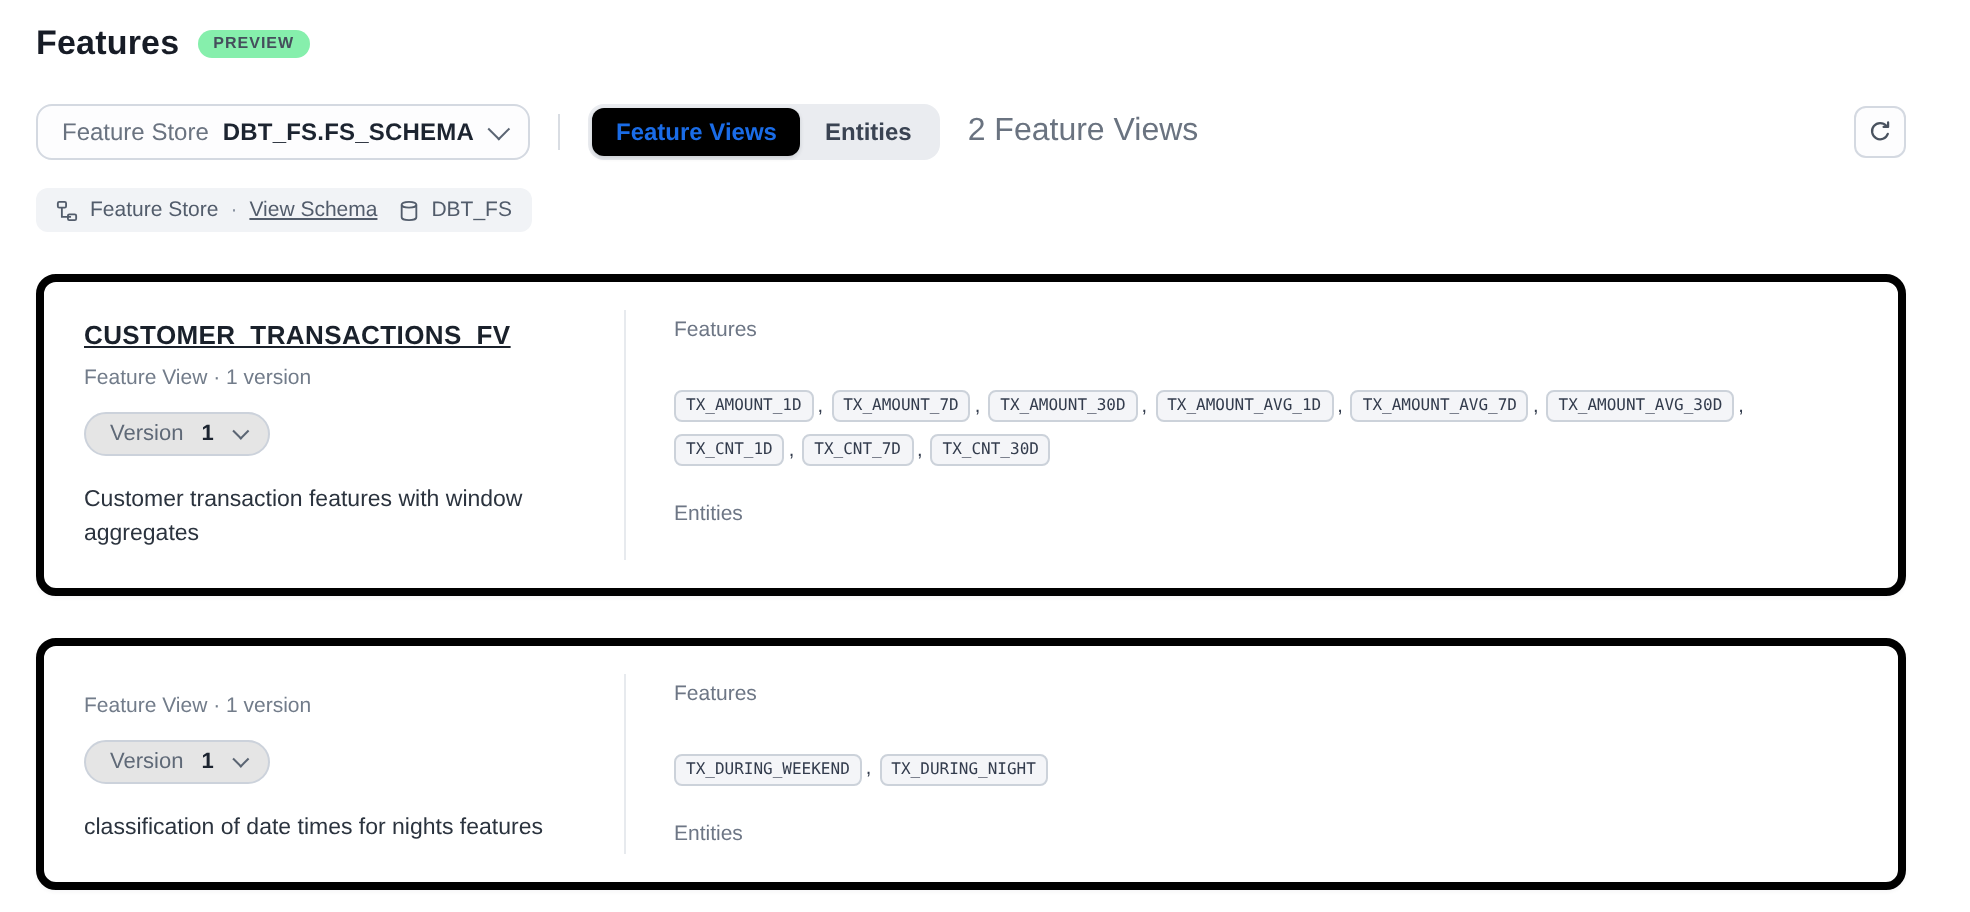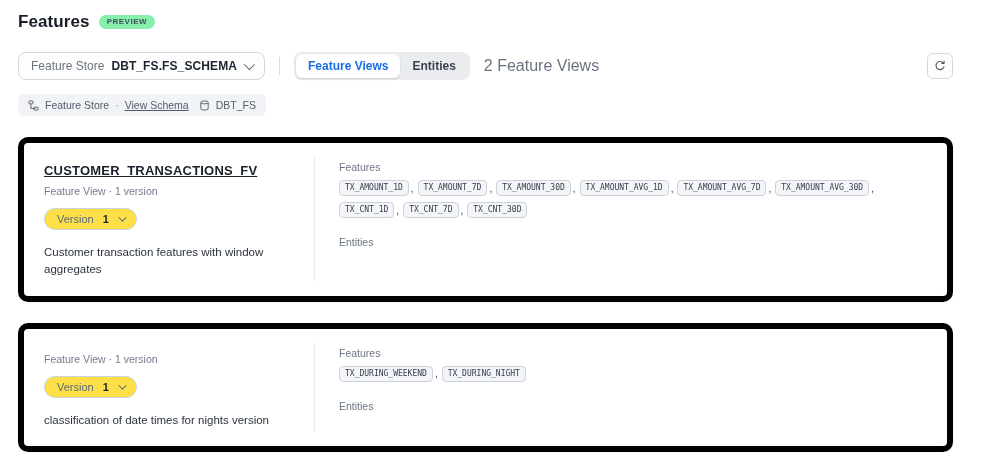--- a/index.html
+++ b/index.html
@@ -25,52 +25,52 @@
   }
   .store-select .lbl { color: #6a7380; }
   .store-select .val { font-weight: bold; color: #1c2430; letter-spacing: 0.1px; }
   .chev { width: 8px; height: 8px; border-right: 1.5px solid #5b6573; border-bottom: 1.5px solid #5b6573;
     transform: rotate(45deg) translateY(-2px); display: inline-block; }
   .vdiv { width: 1px; height: 18px; background: #d9dde3; margin: 0 14px; }
 
   .tab-group { display: inline-flex; background: #eaecf0; border-radius: 8px; padding: 2px; }
   .tab { border: none; font-family: inherit; font-size: 12px; font-weight: bold; padding: 5px 12px;
     border-radius: 6px; background: transparent; color: #3a4352; cursor: pointer; line-height: 1.2; }
-  .tab.active { background: #ffffff; color: var(--accent, #1a6ce7); box-shadow: 0 1px 2px rgba(16,24,40,0.15); text-align: center; }
+  .tab.active { background: #000000; color: var(--accent, #1a6ce7); box-shadow: 0 1px 2px rgba(16,24,40,0.15); text-align: center; }
   .count-text { margin-left: 14px; font-size: 16px; color: #6a7380; }
 
   .refresh-btn { margin-left: auto; width: 26px; height: 26px; border: 1px solid #d4d9e1; border-radius: 6px;
     background: #fdfdfe; display: flex; align-items: center; justify-content: center; cursor: pointer; }
 
   
   .breadcrumb { display: inline-flex; align-items: center; gap: 6px; margin-top: 14px;
     background: #f1f3f6; border-radius: 6px; padding: 5px 10px; font-size: 10.5px; color: #525c6b; }
   .breadcrumb .sep { color: #8a93a1; }
   .bc-link { color: #525c6b; text-decoration: underline; cursor: pointer; }
   .bc-ico { display: inline-flex; align-items: center; }
 
   
-  .card { display: flex; border: 6px solid #000000; border-radius: 10px; background: #fff;
+  .card { display: flex; border: 4px solid #000000; border-radius: 10px; background: #fff;
     box-shadow: 0 1px 2px rgba(16,24,40,0.04); margin-top: 21px; }
   .card-left { width: 290px; flex: 0 0 290px; padding: 18px 20px 18px 20px; }
   .card-vdiv { width: 1px; background: #e7eaee; margin: 14px 0; }
   .card-right { flex: 1; padding: 18px 24px; min-width: 0; }
 
   .fv-title { font-size: 13px; font-weight: bold; color: #1a212b; text-decoration: underline;
     letter-spacing: 0.2px; cursor: pointer; display: inline-block; }
   .fv-sub { margin-top: 6px; font-size: 10.5px; color: #727c8a; }
   .version-pill { display: inline-flex; align-items: center; gap: 9px; margin-top: 11px; cursor: pointer;
-    border: 1px solid #ccd2db; border-radius: 14px; padding: 4px 12px; font-size: 11px; background: #fde047; }
+    border: 1px solid #ccd2db; border-radius: 14px; padding: 4px 12px; font-size: 11px; background: #e5e5e5; }
   .version-pill .vlbl { color: #5f6977; }
   .version-pill .vval { font-weight: bold; color: #1c2430; }
   .version-pill .chev { width: 6px; height: 6px; }
   .fv-desc { margin-top: 14px; font-size: 11.5px; color: #2b333e; line-height: 1.45; max-width: 252px; }
 
   .sec-label { font-size: 10.5px; color: #6d7685; }
-  .chip-list { margin-top: 7px; display: flex; flex-wrap: wrap; align-items: center; row-gap: 6px; max-width: 618px; }
+  .chip-list { margin-top: 24px; display: flex; flex-wrap: wrap; align-items: center; row-gap: 6px; max-width: 618px; }
   .chip-item { display: inline-flex; align-items: center; }
   .chip { font-family: "DejaVu Sans Mono", monospace; font-size: 8px; color: #333c4d;
     background: #f4f5f8; border: 1px solid #ccd2da; border-radius: 4px; padding: 3px 5px; line-height: 1; }
   .chip-item .comma { font-size: 10px; color: #333c4d; margin: 0 4px 0 2px; }
   .chip-item:last-child .comma { display: none; }
 
   .entities-block { margin-top: 18px; }
   .entity-list { margin-top: 7px; }
   .entity-link { font-size: 12px; font-weight: bold; color: #1a212b; text-decoration: underline;
     letter-spacing: 0.2px; cursor: pointer; display: inline-block; }
@@ -200,21 +200,21 @@
 
   
   <div class="card">
     <div class="card-left">
       <div class="fv-sub">Feature View · 1 version</div>
       <div class="version-pill">
         <span class="vlbl">Version</span>
         <span class="vval">1</span>
         <span class="chev"></span>
       </div>
-      <div class="fv-desc">classification of date times for nights version</div>
+      <div class="fv-desc">classification of date times for nights features</div>
     </div>
     <div class="card-vdiv"></div>
     <div class="card-right">
       <div class="sec-label">Features</div>
       <div class="chip-list">
 
           <span class="chip-item">
             <span class="chip">TX_DURING_WEEKEND</span>
             <span class="comma">,</span>
           </span>

